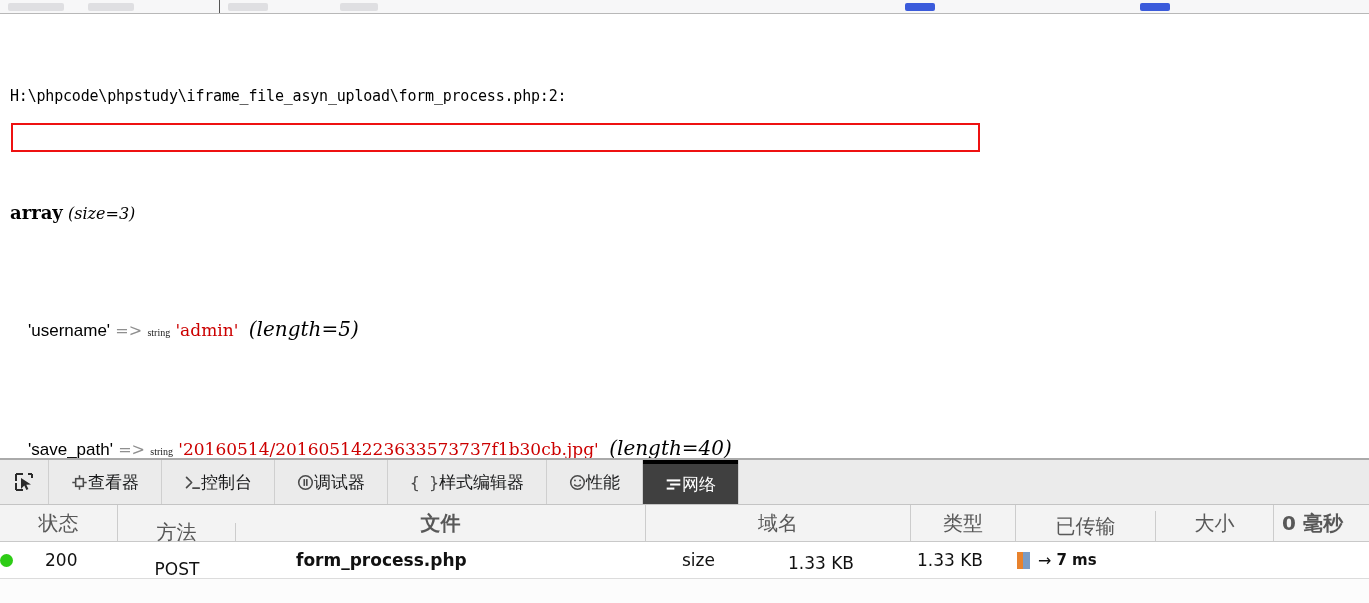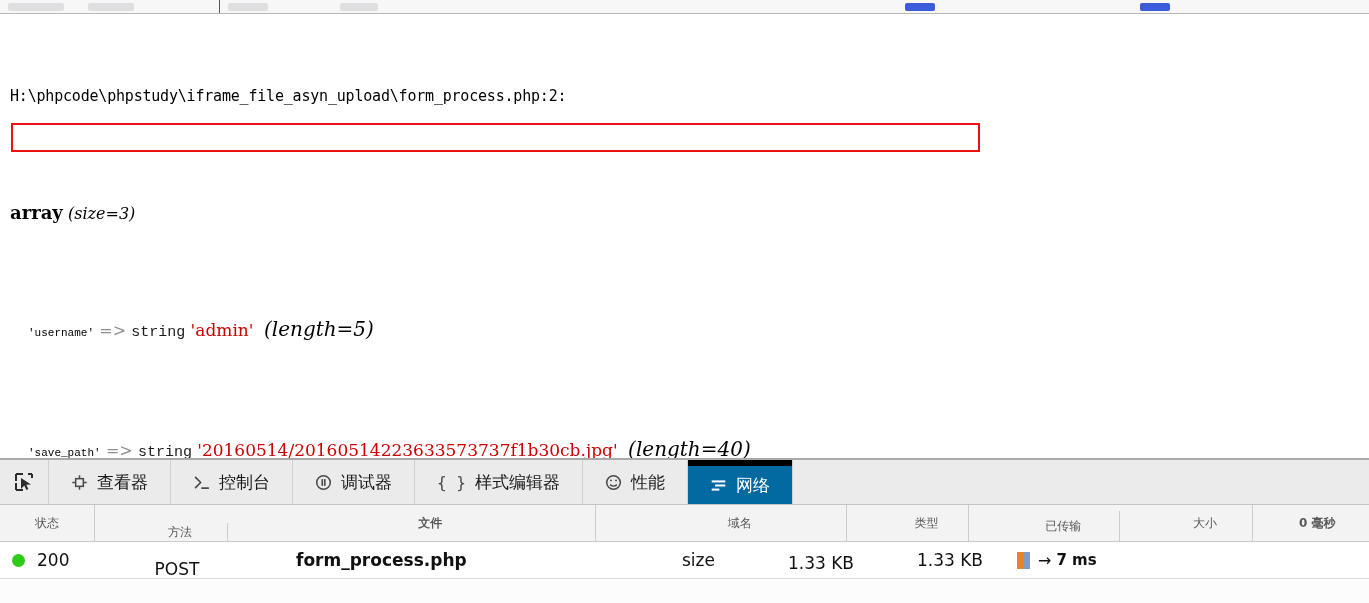--- a/index.html
+++ b/index.html
@@ -65,30 +65,30 @@
   .kw-array {
     font-family: "DejaVu Serif", "Liberation Serif", serif;
     font-weight: bold;
     font-size: 18px;
   }
   .sz {
     font-style: italic;
     font-size: 16px;
   }
   .key {
-    font-family: Liberation Mono, monospace;
-    font-size: 11px;
+    font-family: Liberation Sans, sans-serif;
+    font-size: 17px;
   }
   .arrow {
     color: #8f8f8f;
     font-size: 16px;
   }
   .type {
-    font-family: Liberation Mono, monospace;
-    font-size: 15px;
+    font-family: Liberation Serif, serif;
+    font-size: 10px;
     color: #1a1a1a;
     text-align: right;
   }
   .val-str { color: #cc0000; font-size: 17px; }
   .len {
     font-style: italic;
     font-size: 20px;
     color: #000;
   }
   .row-line { display: block; }
@@ -127,52 +127,50 @@
     display: flex;
     align-items: center;
     justify-content: center;
     border-right: 1px solid #cfcfcf;
     cursor: pointer;
   }
   .tb-tab {
     display: flex;
     align-items: center;
     justify-content: flex-end;
-    gap: 9px;
     padding: 16px 22px;
     border-right: 1px solid #cfcfcf;
     font-size: 17px;
     color: #18191a;
     cursor: pointer;
     white-space: nowrap;
     font-family: "DejaVu Sans", "Liberation Sans", sans-serif;
   }
   .tb-tab.active {
-    background: #0369a1;
+    background: #404040;
     color: #ffffff;
     border-right: none;
-    border-top: 6px solid #000000;
+    border-top: 4px solid #000000;
   }
   .tb-rest {
     flex: 1;
     border-left: 1px solid #cfcfcf;
   }
   .tb-ico { display: inline-flex; align-items: center; }
 
   
   #net-head {
     display: flex;
     height: 36px;
     align-items: stretch;
     background: #f3f3f3;
     border-bottom: 1px solid #c9c9c9;
-    font-size: 12px;
+    font-size: 20px;
     color: #585858;
     font-family: "DejaVu Sans", "Liberation Sans", sans-serif;
-    gap: 38px;
   }
   #net-head .th {
     display: flex;
     align-items: center;
     justify-content: center;
     border-right: 1px solid #ccc;
     box-sizing: border-box;
     white-space: nowrap;
   }
   #net-head .th:last-child { border-right: none; }
@@ -354,21 +352,21 @@
     <div class="th w-method">方法</div>
     <div class="th w-file">文件</div>
     <div class="th w-domain">域名</div>
     <div class="th w-type">类型</div>
     <div class="th w-trans">已传输</div>
     <div class="th w-size">大小</div>
     <div class="th w-time left">0 毫秒</div>
   </div>
 
   <div id="net-row">
-    <div class="td w-status left" style="padding-left:12px;">
+    <div class="td w-status left" style="gap:20px;">
       <span class="status-dot"></span>
       <span>200</span>
     </div>
     <div class="td w-method">POST</div>
     <div class="td w-file left" style="padding-left:60px;">form_process.php</div>
     <div class="td w-type">size</div>
     <div class="td w-trans">1.33 KB</div>
     <div class="td w-size">1.33 KB</div>
     <div class="td w-time left" style="padding-left:8px;">
       <span class="timing-block"></span>

